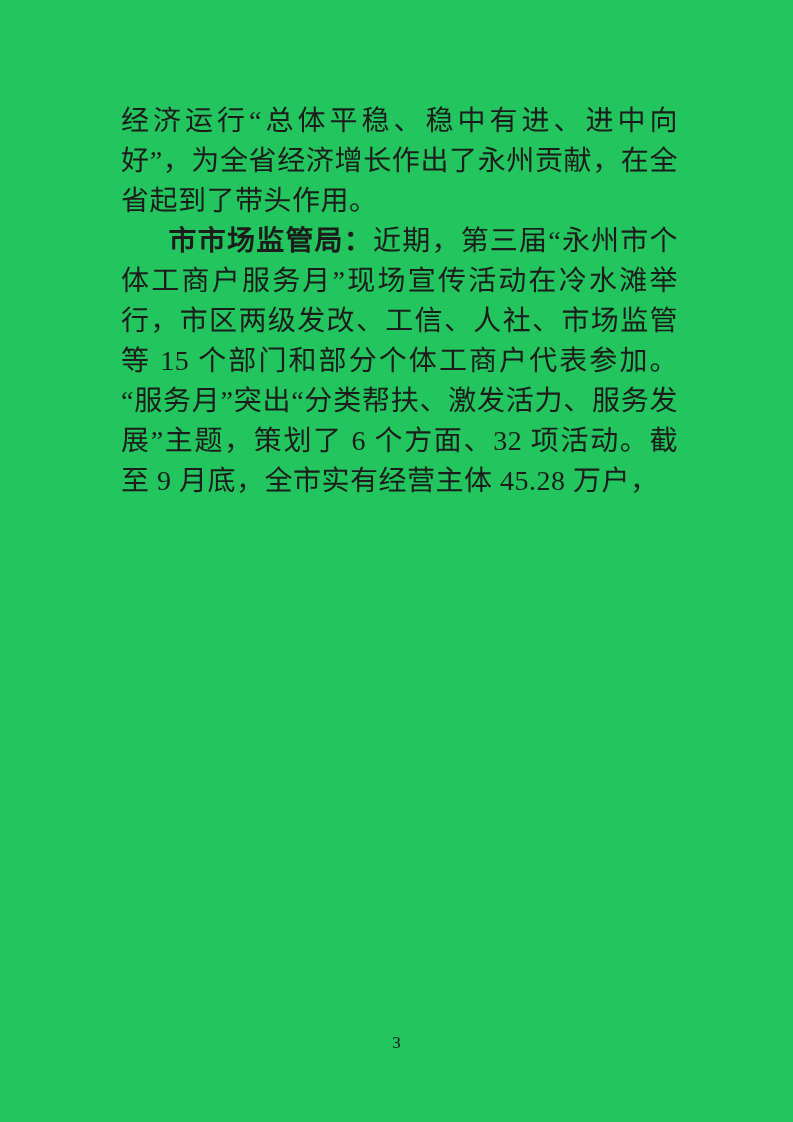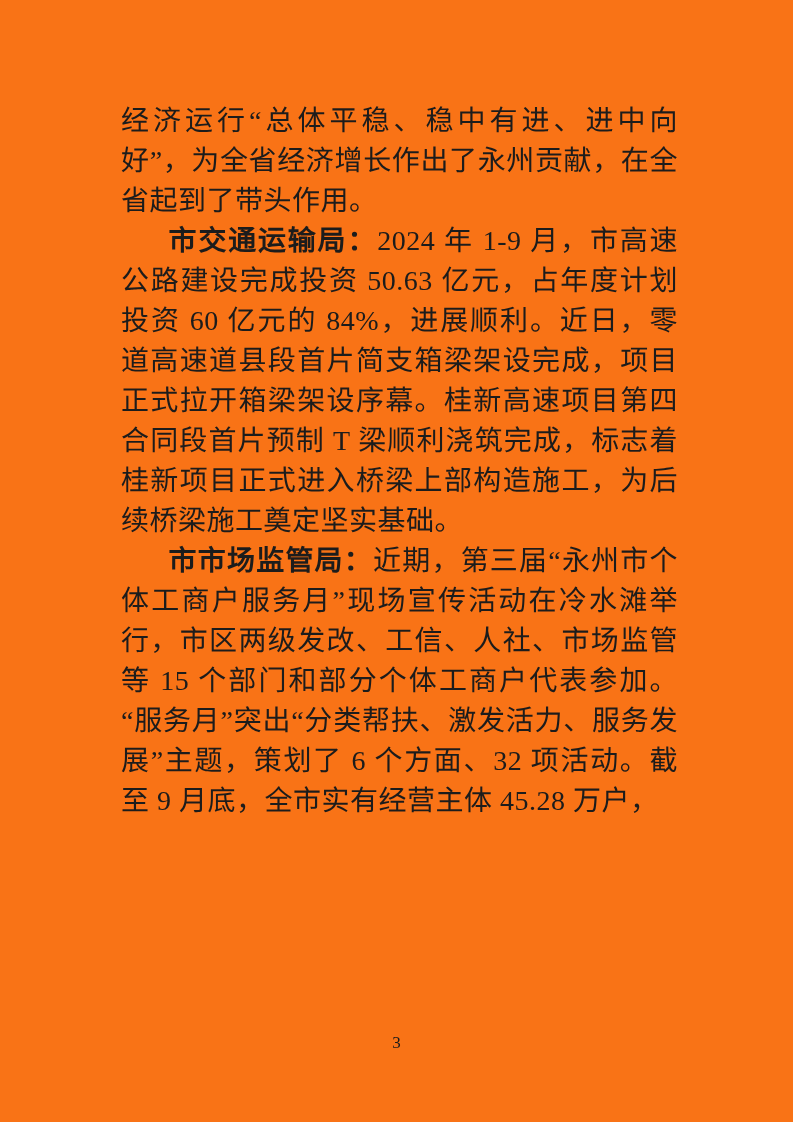--- a/index.html
+++ b/index.html
@@ -4,21 +4,21 @@
 <style>
   html, body {
     margin: 0;
     padding: 0;
     background: #ffffff;
   }
   .page {
     position: relative;
     width: 793px;
     height: 1122px;
-    background: #f97316;
+    background: #22c55e;
     overflow: hidden;
     font-family: "Liberation Serif", serif;
     color: #1c1c1c;
   }
   .doc-body {
     position: absolute;
     left: 121px;
     top: 101px;
     width: 557px;
     text-align: justify;
@@ -52,20 +52,19 @@
 </head>
 <body>
 
 <div class="page">
 
   <div class="doc-body">
     <p class="para no-indent"><span class="lead"></span><span>经济运行“总体平稳、稳中有进、进中向好”，为全省经济增长作出了永州贡献，在全省起到了带头作用。</span></p>
 
 
 
-    <p class="para"><span class="lead">市交通运输局：</span><span>2024 年 1-9 月，市高速公路建设完成投资 50.63 亿元，占年度计划投资 60 亿元的 84%，进展顺利。近日，零道高速道县段首片简支箱梁架设完成，项目正式拉开箱梁架设序幕。桂新高速项目第四合同段首片预制 T 梁顺利浇筑完成，标志着桂新项目正式进入桥梁上部构造施工，为后续桥梁施工奠定坚实基础。</span></p>
 
     <p class="para"><span class="lead">市市场监管局：</span><span>近期，第三届“永州市个体工商户服务月”现场宣传活动在冷水滩举行，市区两级发改、工信、人社、市场监管等 15 个部门和部分个体工商户代表参加。“服务月”突出“分类帮扶、激发活力、服务发展”主题，策划了 6 个方面、32 项活动。截至 9 月底，全市实有经营主体 45.28 万户，</span></p>
   </div>
 
   <div class="page-footer">3</div>
 
 </div>
 
 </body></html>

